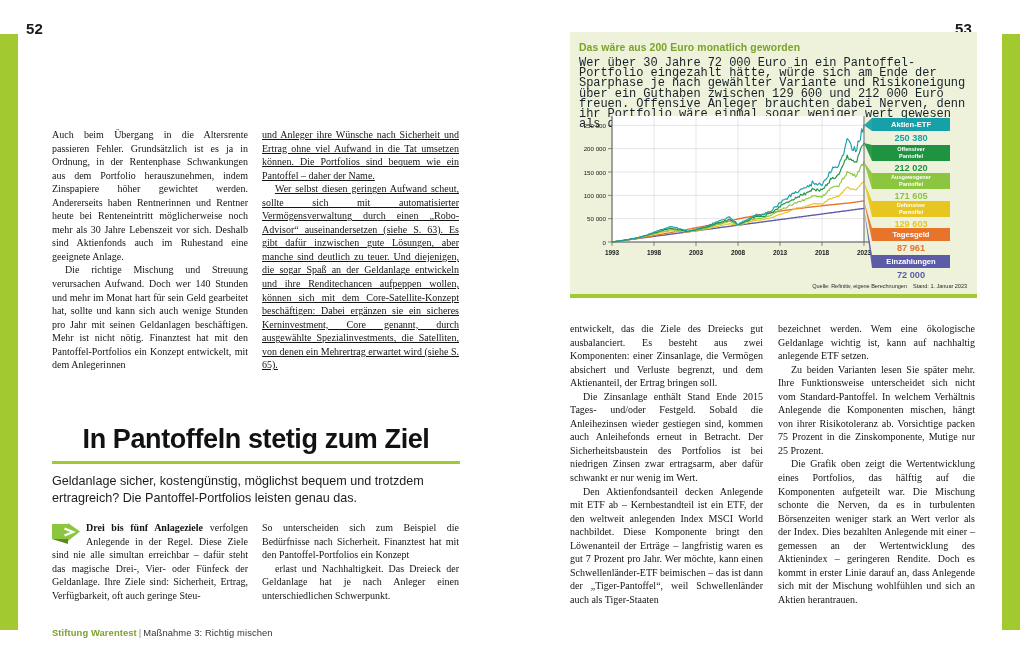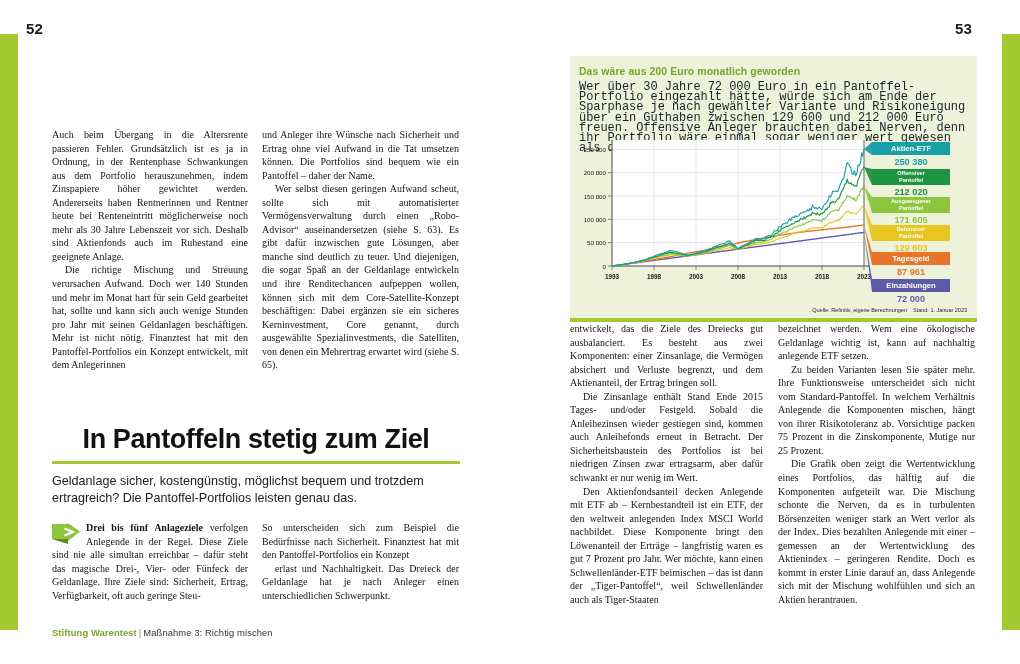--- a/index.html
+++ b/index.html
@@ -48,21 +48,21 @@
     text-align: justify;
     text-justify: inter-word;
     hyphens: manual;
     color: #141414;
   }
   .col p { margin: 0; }
   .col p + p { text-indent: 1.3em; }
 
   
   #col-l1 { left: 52px;  top: 128px; width: 196px; }
-  #col-l2 { left: 262px; top: 128px; width: 197px; }
+  #col-l2 { left: 262px; top: 128px; width: 197px; text-decoration: underline; }
 
   
   #col-r1 { left: 570px; top: 322px; width: 193px; }
   #col-r2 { left: 778px; top: 322px; width: 197px; }
 
   
   .headline-wrap {
     position: absolute;
     left: 52px;
     top: 424px;
@@ -132,21 +132,20 @@
   
   .infographic {
     position: absolute;
     left: 570px;
     top: 32px;
     width: 407px;
     height: 266px;
     background: #eef2da;
     box-sizing: border-box;
     padding: 10px 9px 0 9px;
-    margin-top: 24px;
   }
   .ig-title {
     font-family: "Liberation Sans", sans-serif;
     font-weight: 700;
     font-size: 10.4px;
     color: #7ba22a;
     margin: 0 0 5px 0;
     letter-spacing: .1px;
   }
   .ig-intro {

